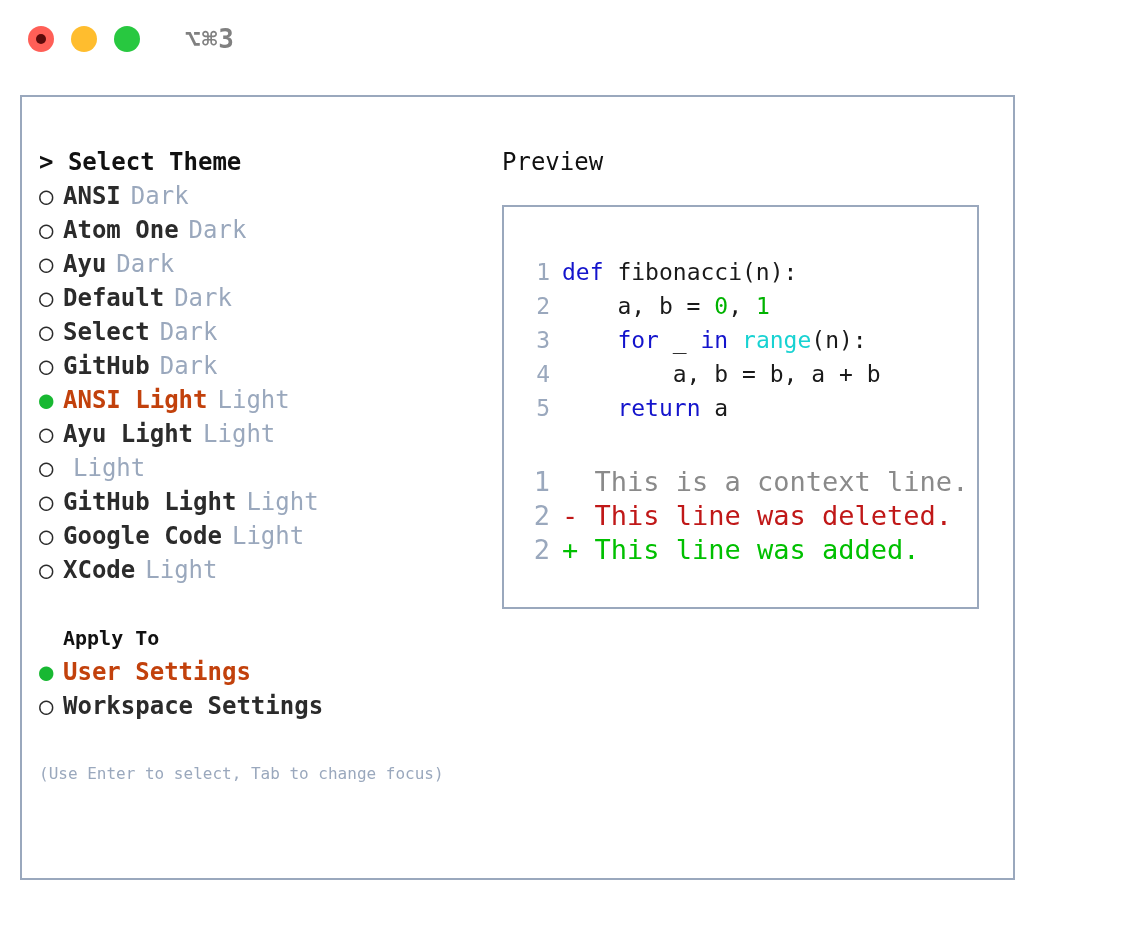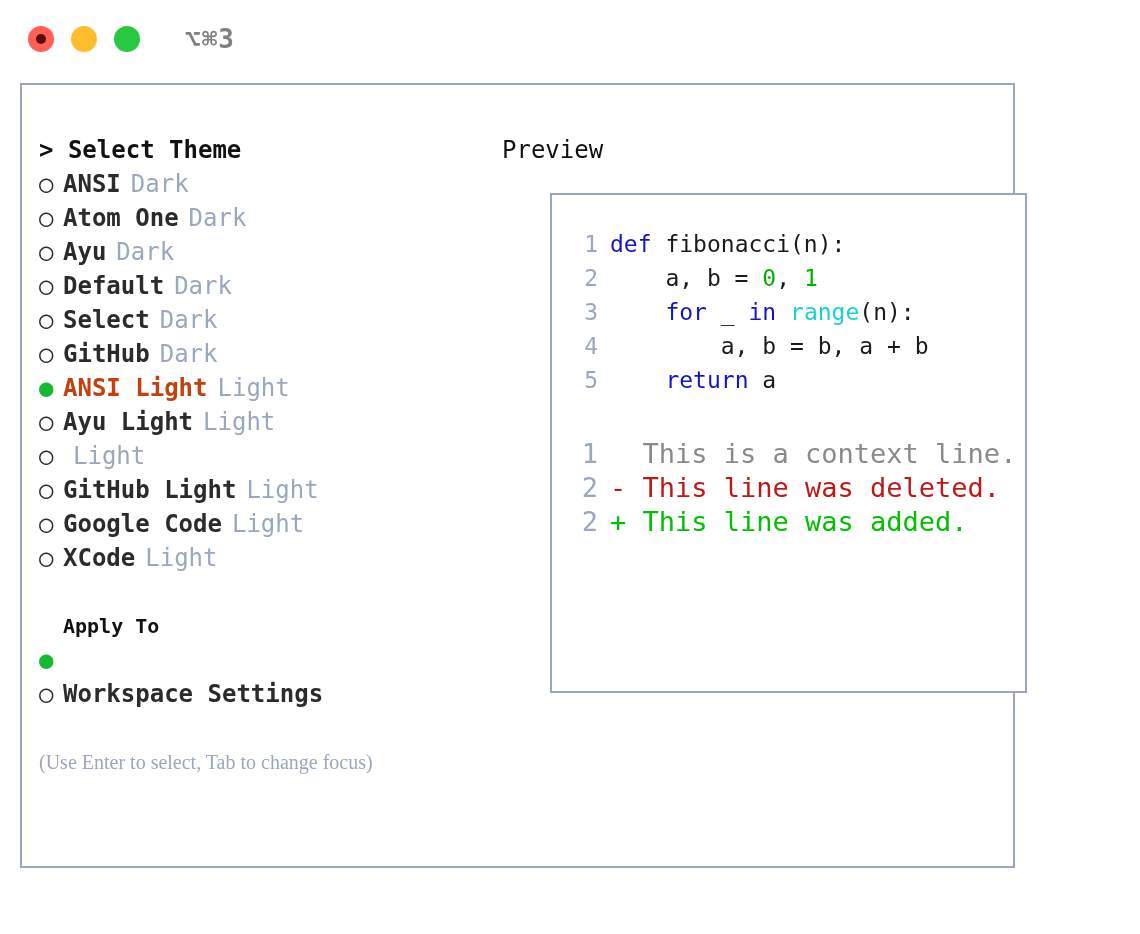--- a/index.html
+++ b/index.html
@@ -61,21 +61,21 @@
     font-weight: 700;
     color: #808080;
     letter-spacing: 1px;
     line-height: 1;
   }
 
   
   .window {
     position: absolute;
     left: 20px;
-    top: 83px;
+    top: 95px;
     width: 995px;
     height: 785px;
     box-sizing: border-box;
     border: 2px solid #9aa8bd;
     border-radius: 0;
     background: #ffffff;
   }
 
   .columns {
     position: absolute;
@@ -131,51 +131,49 @@
     color: #111111;
     font-weight: 700;
     padding-left: 24px;
     white-space: pre;
   }
 
   .spacer-lg { height: 34px; }
   .spacer-sm { height: 34px; }
 
   .hint {
-    font-size: 20px;
+    font-size: 16px;
     line-height: 34px;
     color: #9aa8bd;
     width: 410px;
     white-space: pre-wrap;
     word-break: break-word;
-    font-family: Liberation Serif, serif;
   }
 
   
   .right-col {
     position: absolute;
     left: 480px;
     top: 48px;
     width: 500px;
   }
   .preview-title {
     font-size: 24px;
     font-weight: 400;
     color: #111111;
     line-height: 34px;
     margin-bottom: 26px;
   }
   .preview-pane {
     box-sizing: border-box;
     width: 477px;
-    height: 500px;
+    height: 404px;
     border: 2px solid #9aa8bd;
     background: #ffffff;
-    padding: 32px 0 0 0;
-    margin-left: 48px;
+    padding: 48px 0 0 0;
   }
   .code-block {
     padding-left: 20px;
   }
   .code-line {
     font-size: 23px;
     line-height: 34px;
     white-space: pre;
     color: #1a1a1a;
   }
@@ -228,21 +226,21 @@
             <div class="opt-row"><span class="marker off">○</span><span class="opt-tag">Light</span></div>
             <div class="opt-row"><span class="marker off">○</span><span class="opt-label">GitHub Light</span><span class="opt-tag">Light</span></div>
             <div class="opt-row"><span class="marker off">○</span><span class="opt-label">Google Code</span><span class="opt-tag">Light</span></div>
             <div class="opt-row"><span class="marker off">○</span><span class="opt-label">XCode</span><span class="opt-tag">Light</span></div>
           </div>
 
         <div class="spacer-lg"></div>
 
         <div class="apply-header">Apply To</div>
         <div id="apply-list">
-            <div class="opt-row selected"><span class="marker on">●</span></div>
+            <div class="opt-row selected"><span class="marker on">●</span><span class="opt-label">User Settings</span></div>
             <div class="opt-row"><span class="marker off">○</span><span class="opt-label">Workspace Settings</span></div>
           </div>
 
         <div class="spacer-sm"></div>
 
         <div class="hint">(Use Enter to select, Tab to change focus)</div>
       </div>
 
       <div class="right-col">
         <div class="preview-title">Preview</div>

